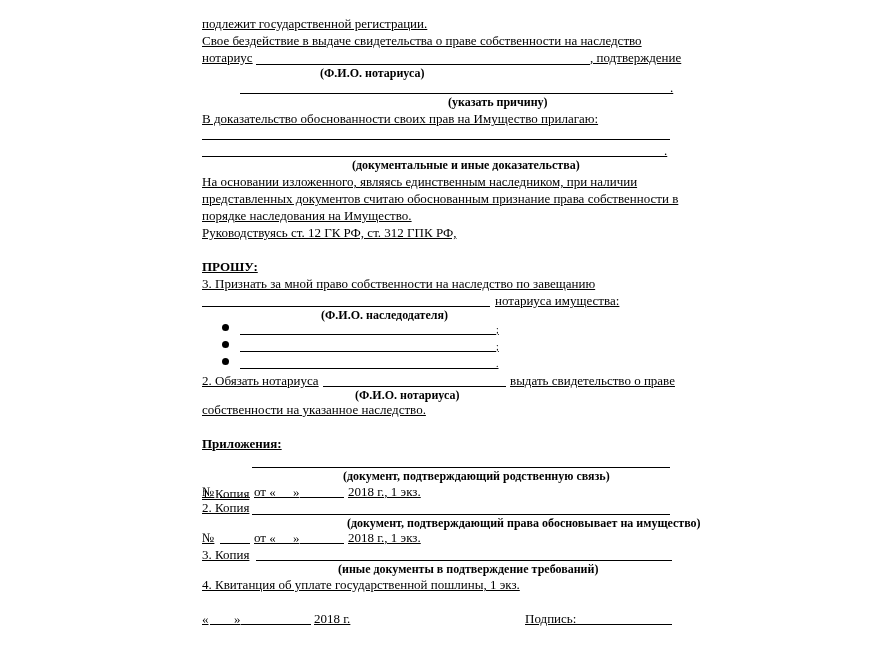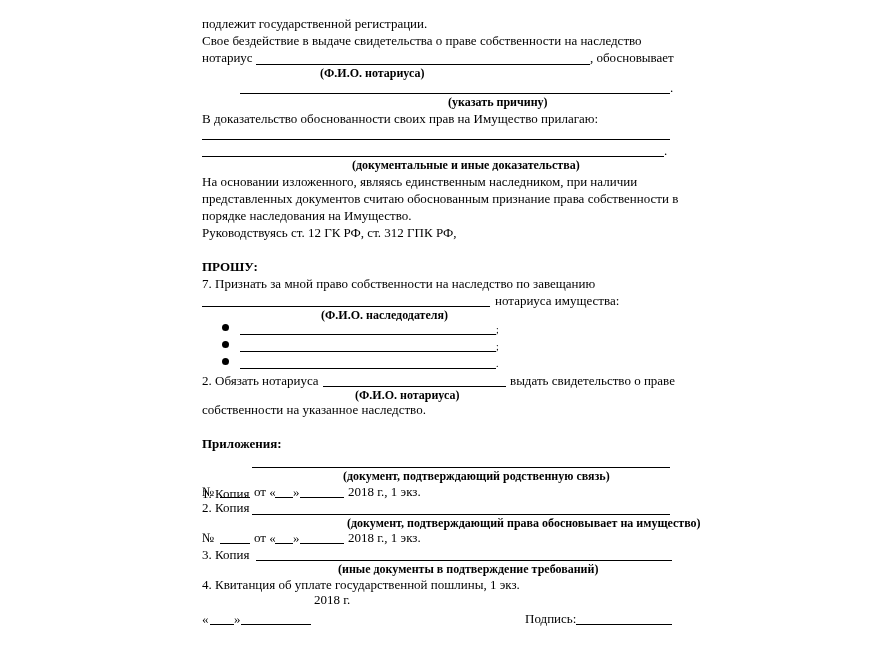--- a/index.html
+++ b/index.html
@@ -1,52 +1,52 @@
 <!DOCTYPE html>
 <html><head>
 <meta charset="utf-8">
 <style>
   html, body { margin:0; padding:0; background:#ffffff; }
   body { width:870px; height:670px; position:relative; overflow:hidden;
          font-family:"Liberation Serif", "DejaVu Serif", serif; color:#000; }
-  .t { position:absolute; font-size:13px; line-height:16px; white-space:nowrap; }
+  .t { position:absolute; font-size:13px; line-height:16px; white-space:nowrap;text-decoration:underline; }
   .s { position:absolute; font-size:12px; line-height:10px; white-space:nowrap;font-weight:bold; }
   .b { font-weight:bold; }
   .ln { position:absolute; height:0; border-top:1px solid #000; }
   .bullet { position:absolute; width:7px; height:7px; border-radius:50%; background:#000; }
 </style>
 </head>
 <body>
 
 <div class="t" style="left:202px;top:16px;">подлежит государственной регистрации.</div>
 
 <div class="t" style="left:202px;top:33px;">Свое бездействие в выдаче свидетельства о праве собственности на наследство</div>
 
 <div class="t" style="left:202px;top:50px;">нотариус</div>
 <div class="ln" style="left:256px;top:64px;width:334px;"></div>
-<div class="t" style="left:590px;top:50px;">, обосновывает</div>
+<div class="t" style="left:590px;top:50px;">, подтверждение</div>
 <div class="s" style="left:320px;top:68px;">(Ф.И.О. нотариуса)</div>
 
 <div class="ln" style="left:240px;top:93px;width:430px;"></div>
 <div class="t" style="left:670px;top:80px;">.</div>
 <div class="s" style="left:400px;top:97px;margin-left:48px;">(указать причину)</div>
 
 <div class="t" style="left:202px;top:111px;">В доказательство обоснованности своих прав на Имущество прилагаю:</div>
 <div class="ln" style="left:202px;top:139px;width:468px;"></div>
 <div class="ln" style="left:202px;top:156px;width:462px;"></div>
 <div class="t" style="left:664px;top:143px;">.</div>
 <div class="s" style="left:352px;top:160px;">(документальные и иные доказательства)</div>
 
 <div class="t" style="left:202px;top:174px;">На основании изложенного, являясь единственным наследником, при наличии</div>
 <div class="t" style="left:202px;top:191px;">представленных документов считаю обоснованным признание права собственности в</div>
 <div class="t" style="left:202px;top:208px;">порядке наследования на Имущество.</div>
 <div class="t" style="left:202px;top:225px;">Руководствуясь ст. 12 ГК РФ, ст. 312 ГПК РФ,</div>
 
 <div class="t b" style="left:202px;top:259px;">ПРОШУ:</div>
-<div class="t" style="left:202px;top:276px;">7. Признать за мной право собственности на наследство по завещанию</div>
+<div class="t" style="left:202px;top:276px;">3. Признать за мной право собственности на наследство по завещанию</div>
 <div class="ln" style="left:202px;top:306px;width:288px;"></div>
 <div class="t" style="left:495px;top:293px;">нотариуса имущества:</div>
 <div class="s" style="left:321px;top:310px;">(Ф.И.О. наследодателя)</div>
 
 <div class="bullet" style="left:222px;top:324px;"></div>
 <div class="ln" style="left:240px;top:334px;width:256px;"></div>
 <div class="t" style="left:496px;top:322px;font-size:10px;">;</div>
 
 <div class="bullet" style="left:222px;top:341px;"></div>
 <div class="ln" style="left:240px;top:351px;width:256px;"></div>
@@ -91,16 +91,16 @@
 <div class="t" style="left:202px;top:547px;">3. Копия</div>
 <div class="ln" style="left:256px;top:560px;width:416px;"></div>
 <div class="s" style="left:338px;top:564px;">(иные документы в подтверждение требований)</div>
 
 <div class="t" style="left:202px;top:577px;">4. Квитанция об уплате государственной пошлины, 1 экз.</div>
 
 <div class="t" style="left:202px;top:611px;">«</div>
 <div class="ln" style="left:210px;top:624px;width:24px;"></div>
 <div class="t" style="left:234px;top:611px;">»</div>
 <div class="ln" style="left:241px;top:624px;width:70px;"></div>
-<div class="t" style="left:314px;top:592px;">2018 г.</div>
+<div class="t" style="left:314px;top:611px;">2018 г.</div>
 
 <div class="t" style="left:525px;top:611px;">Подпись:</div>
 <div class="ln" style="left:576px;top:624px;width:96px;"></div>
 
 </body></html>

